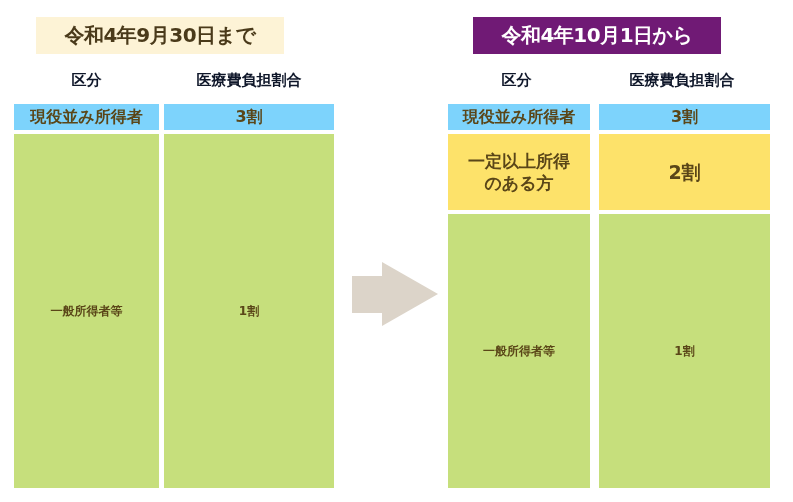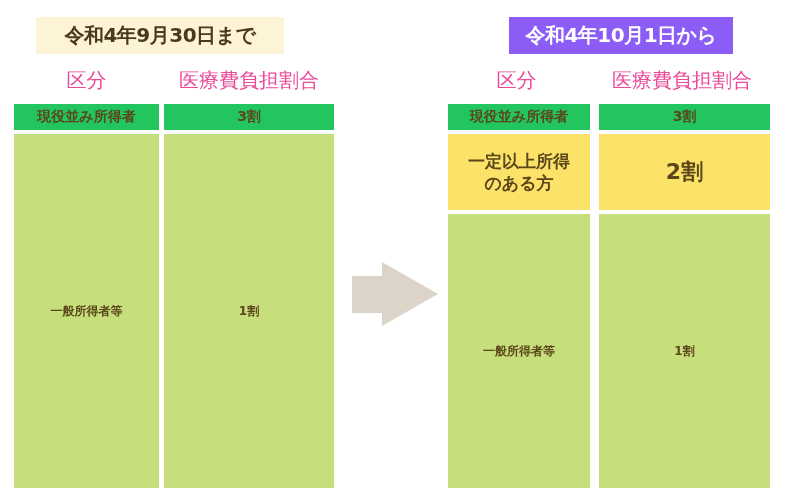--- a/index.html
+++ b/index.html
@@ -1,29 +1,29 @@
 <!DOCTYPE html>
 <html><head>
 <meta charset="utf-8">
 <style>
   * { box-sizing: border-box; margin: 0; padding: 0; }
   body { width: 793px; height: 502px; background: #ffffff; position: relative; overflow: hidden;
          font-family: "DejaVu Sans", "Liberation Sans", sans-serif; color: #4a3a1a; }
   .title { position: absolute; top: 17px; height: 37px; display: flex; align-items: center; justify-content: center;
            font-size: 20px; font-weight: bold; letter-spacing: -0.5px; }
   .title.before { left: 36px; width: 248px; background: #fdf3d6; color: #4a3a1a; }
-  .title.after { left: 473px; width: 224px; background: #8b5cf6; color: #ffffff; margin-left: 36px; }
+  .title.after { left: 473px; width: 248px; background: #701a75; color: #ffffff; }
   .hdr { position: absolute; top: 66px; height: 28px; display: flex; align-items: center; justify-content: center;
-         font-size: 20px; font-weight: normal; color: #ec4899; }
+         font-size: 15px; font-weight: bold; color: #0f172a; }
   .cell { position: absolute; display: flex; align-items: center; justify-content: center; text-align: center;
           font-weight: bold; color: #5a4618; }
-  .light { background: #22c55e; font-size: 14px; }
+  .light { background: #7dd3fc; font-size: 16px; }
   .green { background: #c6df7c; font-size: 12px; }
   .yellow { background: #fde26a; font-size: 17px; line-height: 22px; }
-  .yellow.big { font-size: 22px; }
+  .yellow.big { font-size: 19px; }
   .arrow { position: absolute; left: 352px; top: 262px; width: 88px; height: 66px; }
 </style>
 </head>
 <body>
 
 <div class="title before">令和4年9月30日まで</div>
 <div class="hdr" style="left:14px;width:145px;">区分</div>
 <div class="hdr" style="left:164px;width:170px;">医療費負担割合</div>
 
 <div class="cell light" style="left:14px;top:104px;width:145px;height:26px;">現役並み所得者</div>

